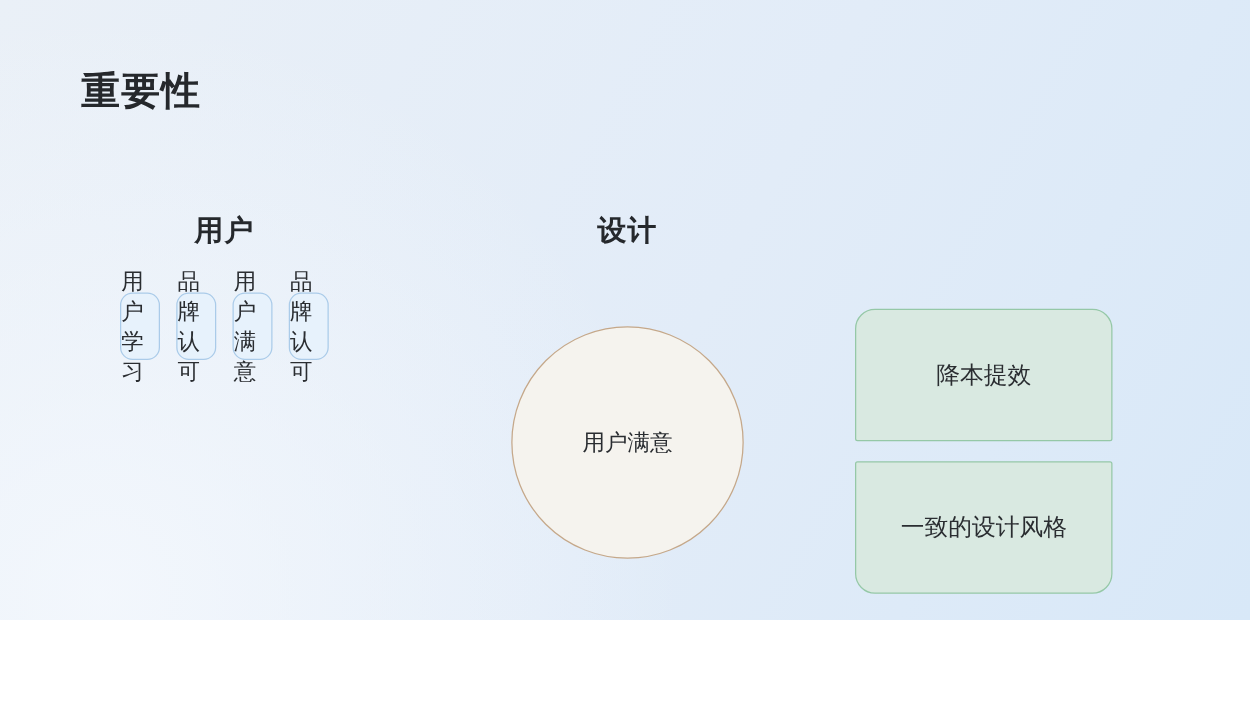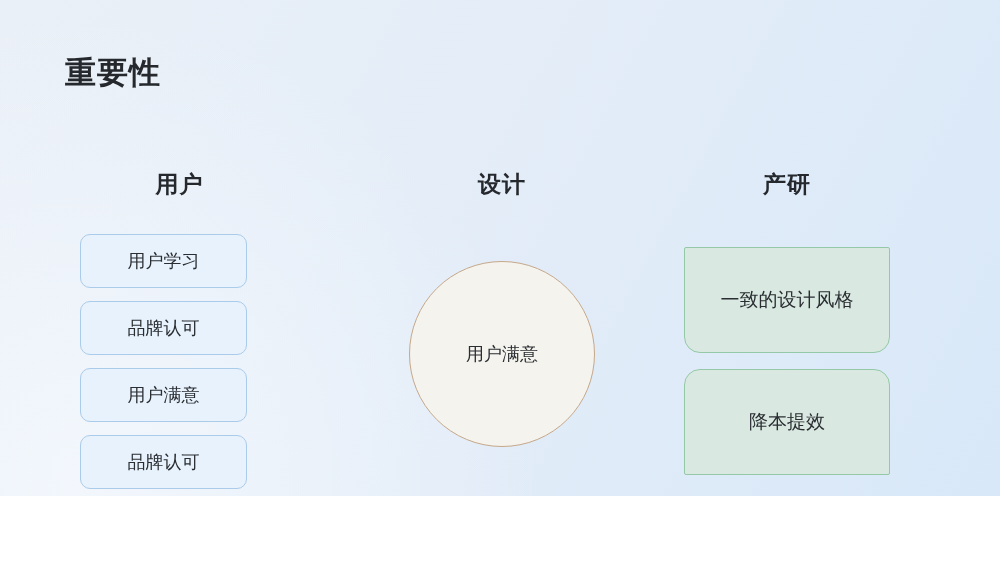--- a/index.html
+++ b/index.html
@@ -33,26 +33,26 @@
     text-align: center;
     letter-spacing: 1px;
     color: var(--text, #25282c);
   }
   .col-header.user    { left: 96px;  width: 167px; }
   .col-header.design  { left: 409px; width: 186px; }
   .col-header.product { left: 684px; width: 206px; }
 
   .user-boxes {
     position: absolute;
-    left: 80px;
+    left: 96px;
     top: 234px;
     width: 167px;
     display: flex;
-    flex-direction: column;
     gap: 13px;
+    align-items: center;
   }
   .user-box {
     height: 54px;
     border: 1px solid var(--user-box-border, #aacbe9);
     border-radius: 10px;
     background: var(--user-box-fill, #e7f2fc);
     display: flex;
     align-items: center;
     justify-content: center;
     font-size: 18px;
@@ -104,31 +104,30 @@
 <body>
 
 <div class="slide">
 
   <h1 class="slide-title">重要性</h1>
 
   <div class="col-header design">设计</div>
 
   <div class="col-header user">用户</div>
 
-  <div class="col-header product">产研</div>
 
   <div class="user-boxes">
     <div class="user-box">用户学习</div>
     <div class="user-box">品牌认可</div>
     <div class="user-box">用户满意</div>
     <div class="user-box">品牌认可</div>
   </div>
 
   <div class="design-circle">
     <span>用户满意</span>
   </div>
 
   <div class="product-boxes">
+    <div class="product-box top">降本提效</div>
     <div class="product-box bottom">一致的设计风格</div>
-    <div class="product-box top">降本提效</div>
   </div>
 
 </div>
 
 </body></html>

